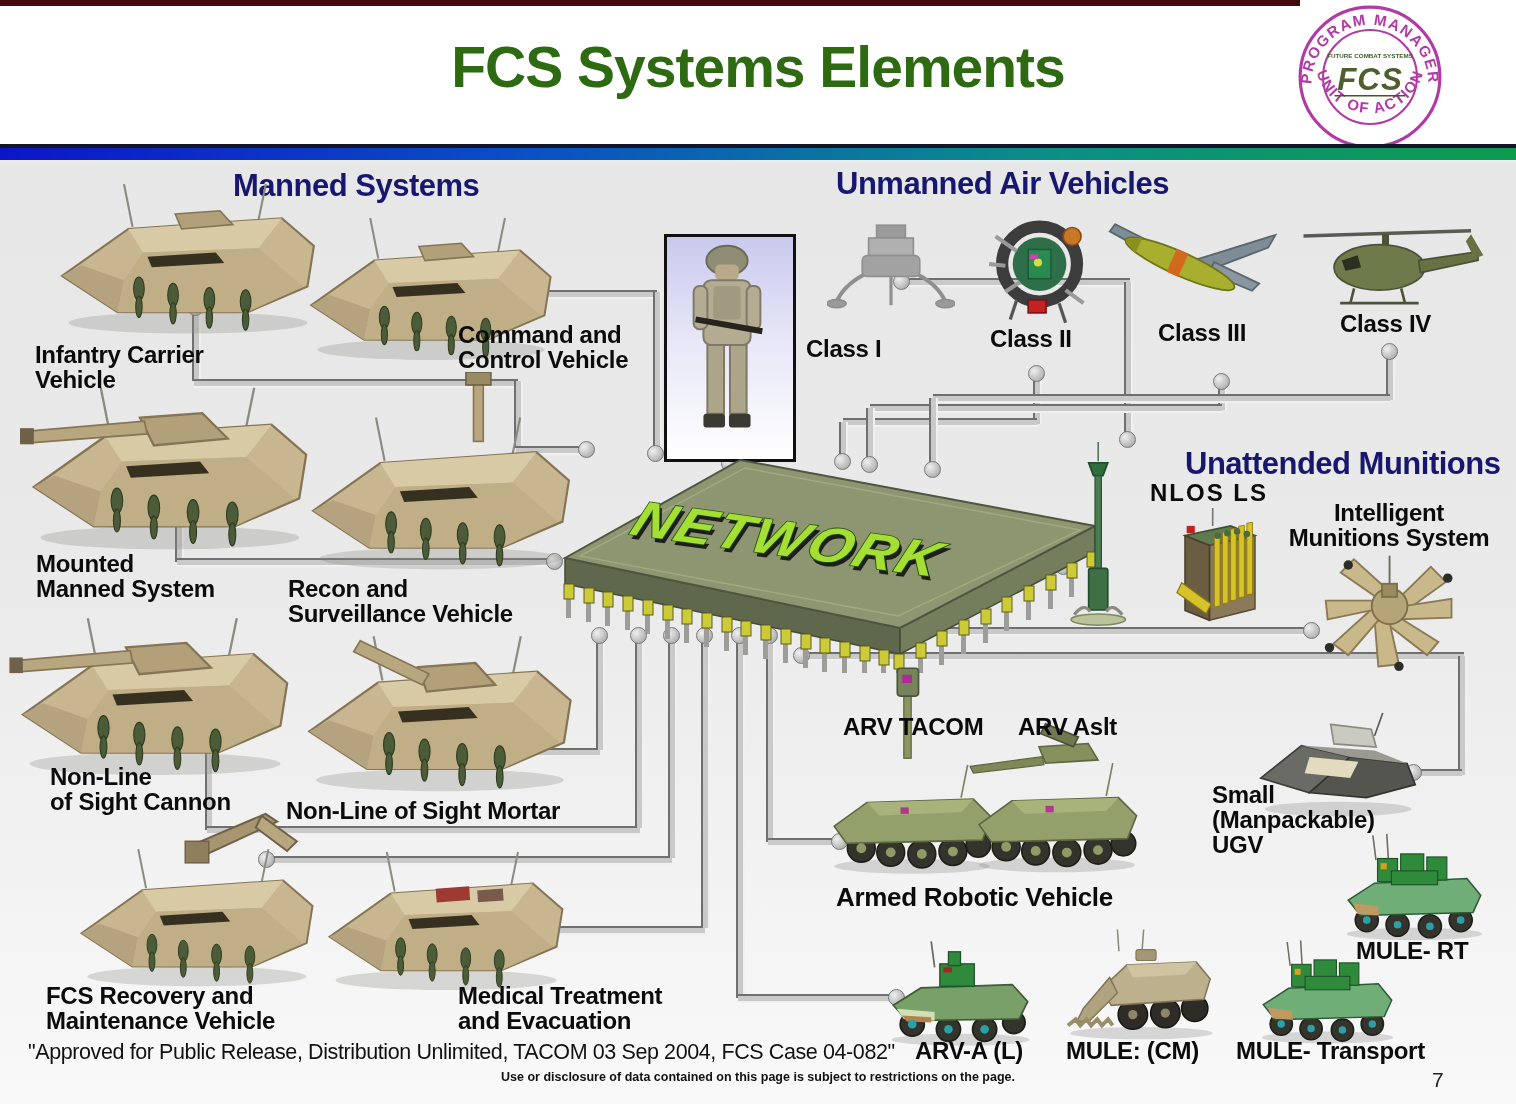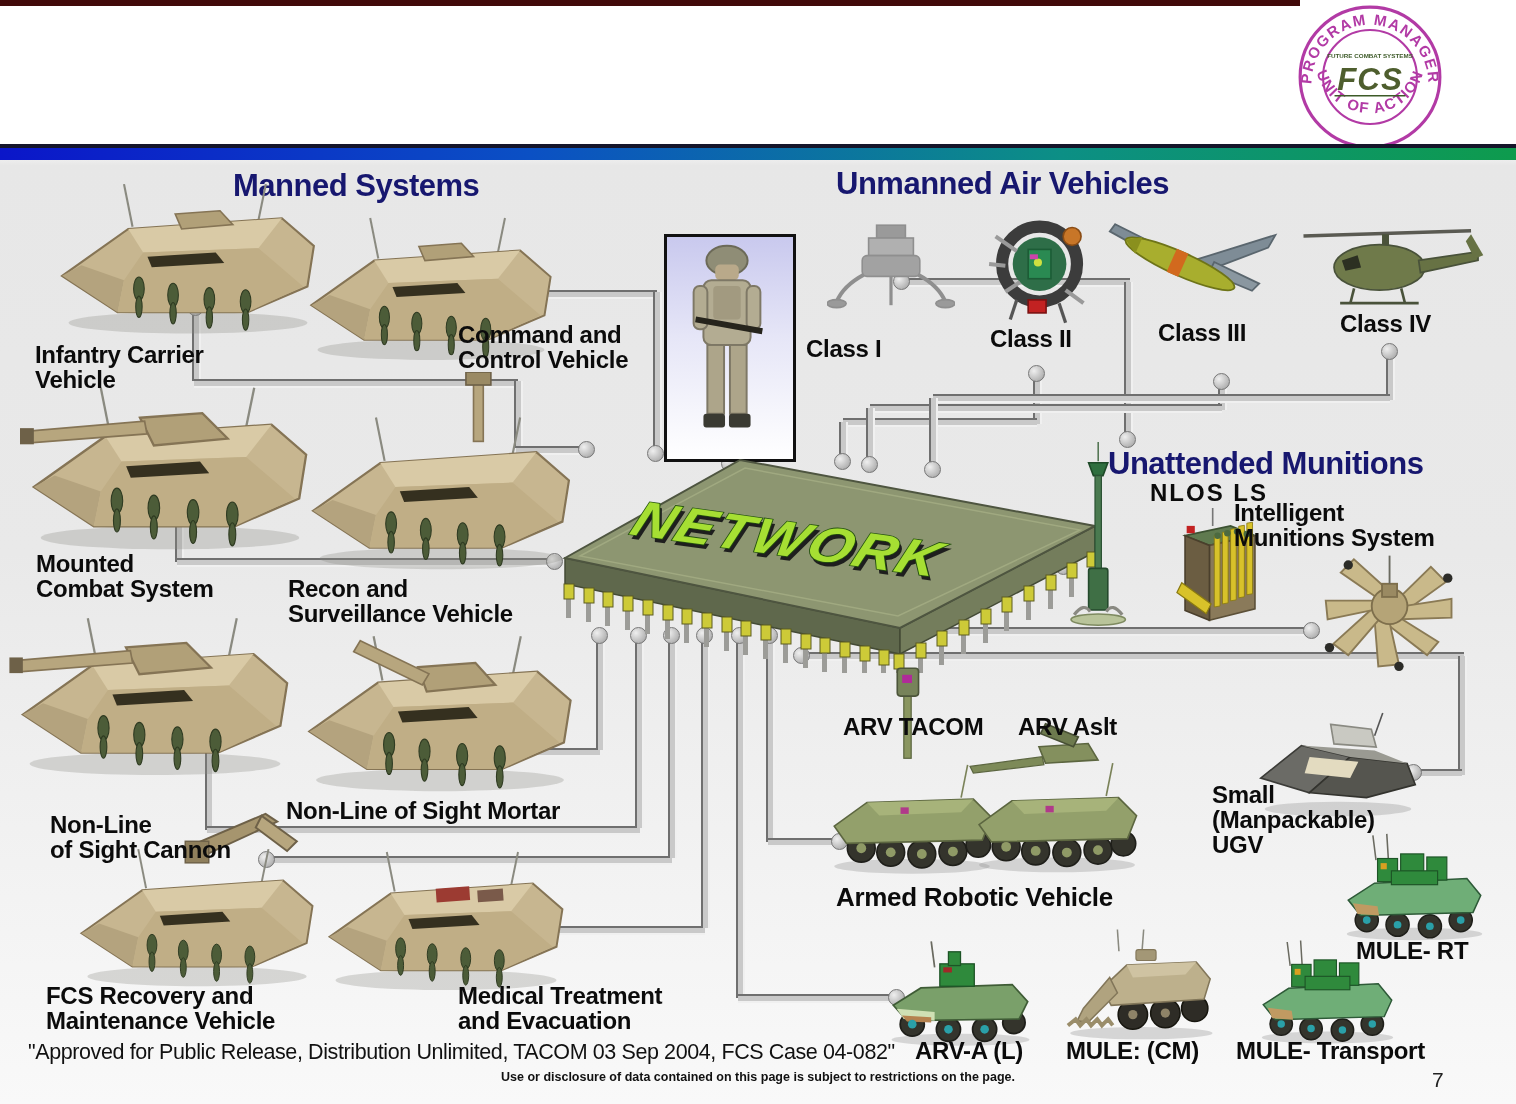--- a/index.html
+++ b/index.html
@@ -311,20 +311,21 @@
         <rect x="40" y="110" width="17" height="70" fill="#ada58a" stroke="#7e7866" stroke-width="2"></rect>
         <rect x="63" y="110" width="17" height="70" fill="#ada58a" stroke="#7e7866" stroke-width="2"></rect>
         <rect x="36" y="180" width="22" height="14" rx="3" fill="#3a3a32"></rect>
         <rect x="62" y="180" width="22" height="14" rx="3" fill="#3a3a32"></rect>
       </symbol>
     </defs>
   </svg>
 
   <div id="topstrip"></div>
 
+  <div id="title">FCS Systems Elements</div>
 
   <svg class="abs" style="left:1297px;top:4px" width="146" height="146" viewBox="0 0 140 140">
     <circle cx="70" cy="70" r="67" fill="#ffffff" stroke="#b23aa5" stroke-width="3"></circle>
     <circle cx="70" cy="70" r="45" fill="none" stroke="#b23aa5" stroke-width="2"></circle>
     <defs>
       <path id="arcTop" d="M 14,76 A 56,56 0 0 1 126,76" fill="none"></path>
       <path id="arcBot" d="M 19,66 A 53,53 0 0 0 121,66" fill="none"></path>
     </defs>
     <text class="logo-ring-text" fill="#b23aa5">
       <textPath href="#arcTop" startOffset="50%" text-anchor="middle">PROGRAM MANAGER</textPath>
@@ -335,21 +336,21 @@
     <text x="70" y="52" text-anchor="middle" class="logo-center-sm" fill="#3d5a28">FUTURE COMBAT SYSTEMS</text>
     <text x="70" y="82" text-anchor="middle" class="logo-center-big" fill="#4e5e2e">FCS</text>
     <line x1="36" y1="88" x2="104" y2="88" stroke="#3d5a28" stroke-width="1.5"></line>
   </svg>
 
   <div id="divider-dark"></div>
   <div id="divider"></div>
 
   <div class="hdr" style="left:233px;top:168px">Manned Systems</div>
   <div class="hdr" style="left:836px;top:166px">Unmanned Air Vehicles</div>
-  <div class="hdr" style="left:1108px;top:446px">Unattended Munitions</div>
+  <div class="hdr" style="left:1185px;top:446px">Unattended Munitions</div>
 
   <div class="lv" style="left:192px;top:306px;height:75px"></div>
   <div class="lh" style="left:194px;top:379px;width:324px"></div>
   <div class="lv" style="left:514px;top:381px;height:67px"></div>
   <div class="lh" style="left:516px;top:446px;width:69px"></div>
   <div class="lh" style="left:437px;top:290px;width:220px"></div>
   <div class="lv" style="left:653px;top:292px;height:160px"></div>
   <div class="lv" style="left:175px;top:513px;height:49px"></div>
   <div class="lh" style="left:177px;top:558px;width:376px"></div>
   <div class="lh" style="left:415px;top:510px;width:141px"></div>
@@ -535,36 +536,36 @@
     </svg>
   <svg class="abs" style="left:1240px;top:936px" width="175" height="112" viewBox="0 0 200 140">
       <use href="#veh-mule"></use>
     </svg>
 
   <div class="lbl" style="left:35px;top:342px">Infantry Carrier
 Vehicle</div>
   <div class="lbl" style="left:458px;top:322px">Command and
 Control Vehicle</div>
   <div class="lbl" style="left:36px;top:551px">Mounted
-Combat System</div>
+Manned System</div>
   <div class="lbl" style="left:288px;top:576px">Recon and
 Surveillance Vehicle</div>
-  <div class="lbl" style="left:50px;top:812px">Non-Line
+  <div class="lbl" style="left:50px;top:764px">Non-Line
 of Sight Cannon</div>
   <div class="lbl" style="left:286px;top:798px">Non-Line of Sight Mortar</div>
   <div class="lbl" style="left:46px;top:983px">FCS Recovery and
 Maintenance Vehicle</div>
   <div class="lbl" style="left:458px;top:983px">Medical Treatment
 and Evacuation</div>
   <div class="lbl" style="left:806px;top:336px">Class I</div>
   <div class="lbl" style="left:990px;top:326px">Class II</div>
   <div class="lbl" style="left:1158px;top:320px">Class III</div>
   <div class="lbl" style="left:1340px;top:311px">Class IV</div>
   <div class="lbl" style="left:1150px;top:480px;letter-spacing:2px">NLOS LS</div>
-  <div class="lbl" style="left:1234px;top:500px;width:206px;text-align:left">Intelligent
+  <div class="lbl" style="left:1286px;top:500px;width:206px;text-align:center">Intelligent
 Munitions System</div>
   <div class="lbl" style="left:843px;top:714px">ARV TACOM</div>
   <div class="lbl" style="left:1018px;top:714px">ARV Aslt</div>
   <div class="lbl" style="left:836px;top:884px;font-size:26px">Armed Robotic Vehicle</div>
   <div class="lbl" style="left:1212px;top:782px">Small
 (Manpackable)
 UGV</div>
   <div class="lbl" style="left:1356px;top:938px">MULE- RT</div>
   <div class="lbl" style="left:915px;top:1038px">ARV-A (L)</div>
   <div class="lbl" style="left:1066px;top:1038px">MULE: (CM)</div>

